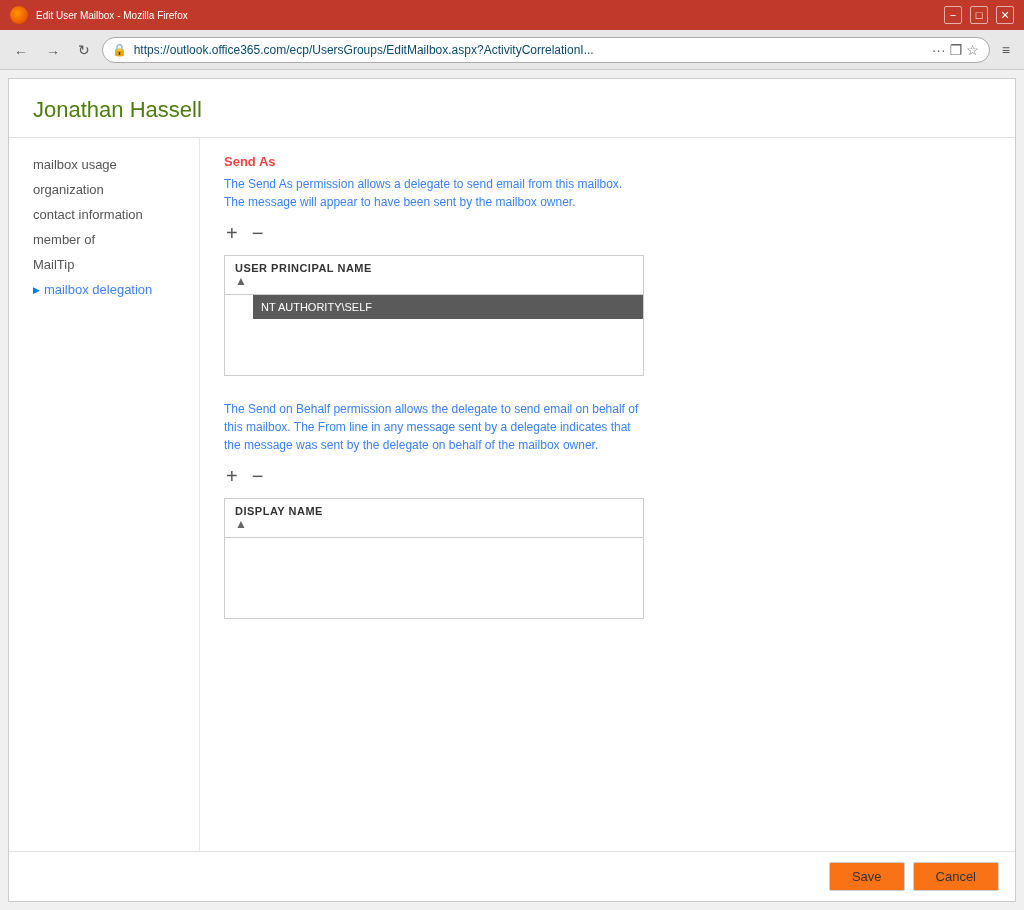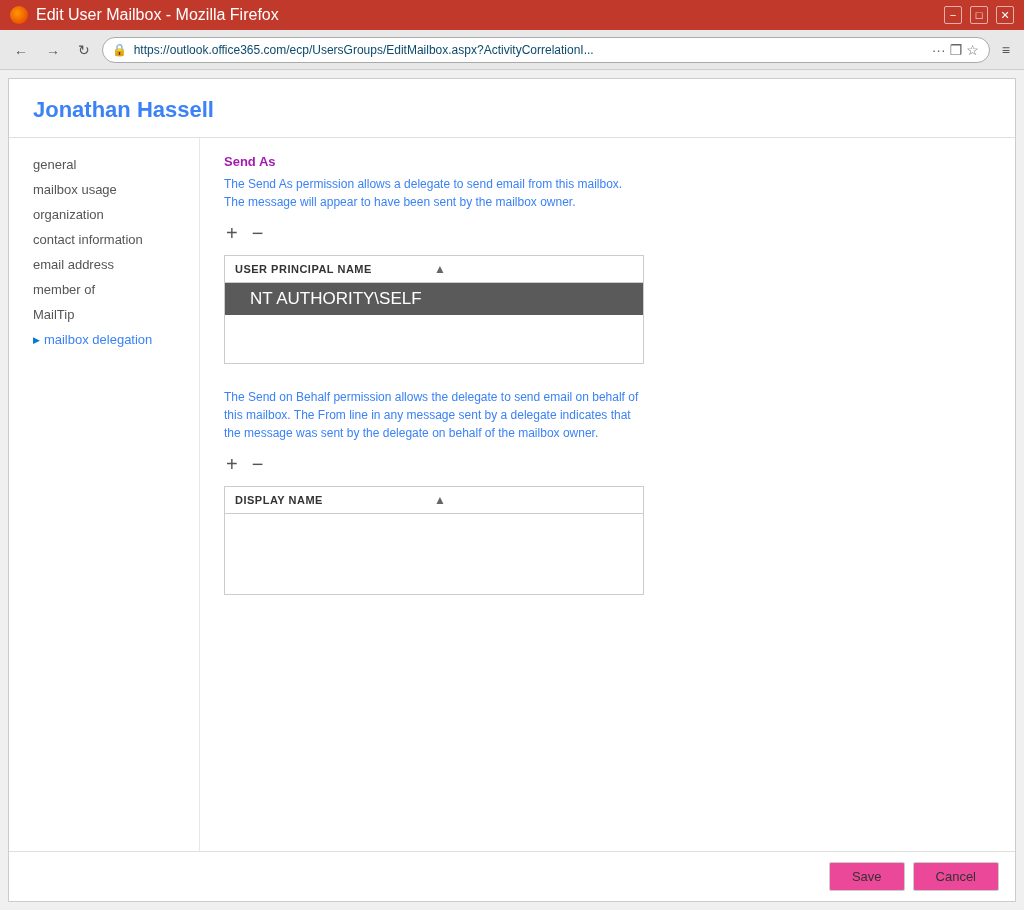--- a/index.html
+++ b/index.html
@@ -10,21 +10,21 @@
       background: #c0392b;
       color: white;
       height: 30px;
       display: flex;
       align-items: center;
       padding: 0 10px;
       justify-content: space-between;
     }
     .titlebar-left { display: flex; align-items: center; gap: 8px; }
     .firefox-icon { width: 18px; height: 18px; background: radial-gradient(circle at 40% 40%, #ff9500, #e03a00); border-radius: 50%; flex-shrink: 0; }
-    .titlebar-title { font-size: 16px; color: white; }
+    .titlebar-title { font-size: 10px; color: white; }
     .titlebar-controls { display: flex; gap: 8px; }
     .titlebar-btn { width: 18px; height: 18px; border: 1px solid rgba(255,255,255,0.6); border-radius: 2px; background: transparent; cursor: pointer; display: flex; align-items: center; justify-content: center; color: white; font-size: 11px; }
 
     .navbar {
       background: #e8e8e8;
       height: 40px;
       display: flex;
       align-items: center;
       padding: 0 8px;
       gap: 6px;
@@ -55,21 +55,21 @@
       height: calc(100% - 86px);
       border: 1px solid #ccc;
       display: flex;
       flex-direction: column;
     }
 
     .user-header {
       padding: 18px 24px 14px;
       border-bottom: 1px solid #e0e0e0;
     }
-    .user-name { font-size: 22px; font-weight: 700; color: #3b82f6; }
+    .user-name { font-size: 22px; font-weight: 400; color: #4d7c0f; }
 
     .content-area {
       display: flex;
       flex: 1;
       overflow: hidden;
     }
 
     
     .left-nav {
       width: 190px;
@@ -104,21 +104,21 @@
       padding: 16px 24px;
       position: relative;
       border-left: 1px solid #e8e8e8;
     }
 
     
     .right-content::-webkit-scrollbar { width: 14px; }
     .right-content::-webkit-scrollbar-track { background: #f0f0f0; }
     .right-content::-webkit-scrollbar-thumb { background: #c0c0c0; border: 2px solid #f0f0f0; }
 
-    .section-title { font-size: 13px; font-weight: 600; color: #a21caf; margin-bottom: 6px; }
+    .section-title { font-size: 13px; font-weight: 600; color: #ef4444; margin-bottom: 6px; }
     .section-desc { font-size: 12px; color: #3b82f6; line-height: 1.5; margin-bottom: 12px; max-width: 420px; }
 
     .add-remove-btns { display: flex; gap: 10px; margin-bottom: 12px; }
     .add-btn, .remove-btn {
       font-size: 20px;
       color: #555;
       background: none;
       border: none;
       cursor: pointer;
       line-height: 1;
@@ -126,53 +126,54 @@
     }
 
     .data-table {
       width: 420px;
       border: 1px solid #ccc;
       border-collapse: collapse;
       margin-bottom: 24px;
     }
     .data-table-header {
       display: flex;
-      align-items: center;
       padding: 6px 10px;
       background: white;
       border-bottom: 1px solid #ccc;
       font-size: 11px;
       font-weight: 600;
       color: #333;
       letter-spacing: 0.5px;
       text-transform: uppercase;
+      flex-direction: column;
     }
     .data-table-header span { flex: 1; }
     .sort-icon { color: #666; font-size: 12px; }
     .data-row {
-      padding: 6px 25px;
-      font-size: 17px;
-      cursor: pointer;
+      padding: 6px 8px;
+      font-size: 11px;
+      cursor: pointer;
+      margin-left: 28px;
     }
     .data-row.selected { background: #5a5a5a; color: white; }
     .data-table-body { min-height: 80px; }
 
     
     .footer {
       padding: 10px 16px;
       border-top: 1px solid #e0e0e0;
       display: flex;
       justify-content: flex-end;
       gap: 8px;
       background: white;
     }
     .footer-btn {
       padding: 6px 22px;
       border: 1px solid #ccc;
-      background: #ec4899;
+      background: #f97316;
       cursor: pointer;
       font-size: 13px;
       color: #333;
       border-radius: 2px;
     }
   </style>
 </head>
 <body>
 
 <div class="titlebar">
@@ -205,25 +206,23 @@
 
 <div class="window-content">
 
   <div class="user-header">
     <h1 class="user-name">Jonathan Hassell</h1>
   </div>
 
   <div class="content-area">
 
     <nav class="left-nav">
-      <a class="nav-item">general</a>
       <a class="nav-item">mailbox usage</a>
       <a class="nav-item">organization</a>
       <a class="nav-item">contact information</a>
-      <a class="nav-item">email address</a>
       <a class="nav-item">member of</a>
       <a class="nav-item">MailTip</a>
       <a class="nav-item active">mailbox delegation</a>
     </nav>
 
     <div class="right-content">
 
       <div>
         <div class="section-title">Send As</div>
         <p class="section-desc">The Send As permission allows a delegate to send email from this mailbox. The message will appear to have been sent by the mailbox owner.</p>

